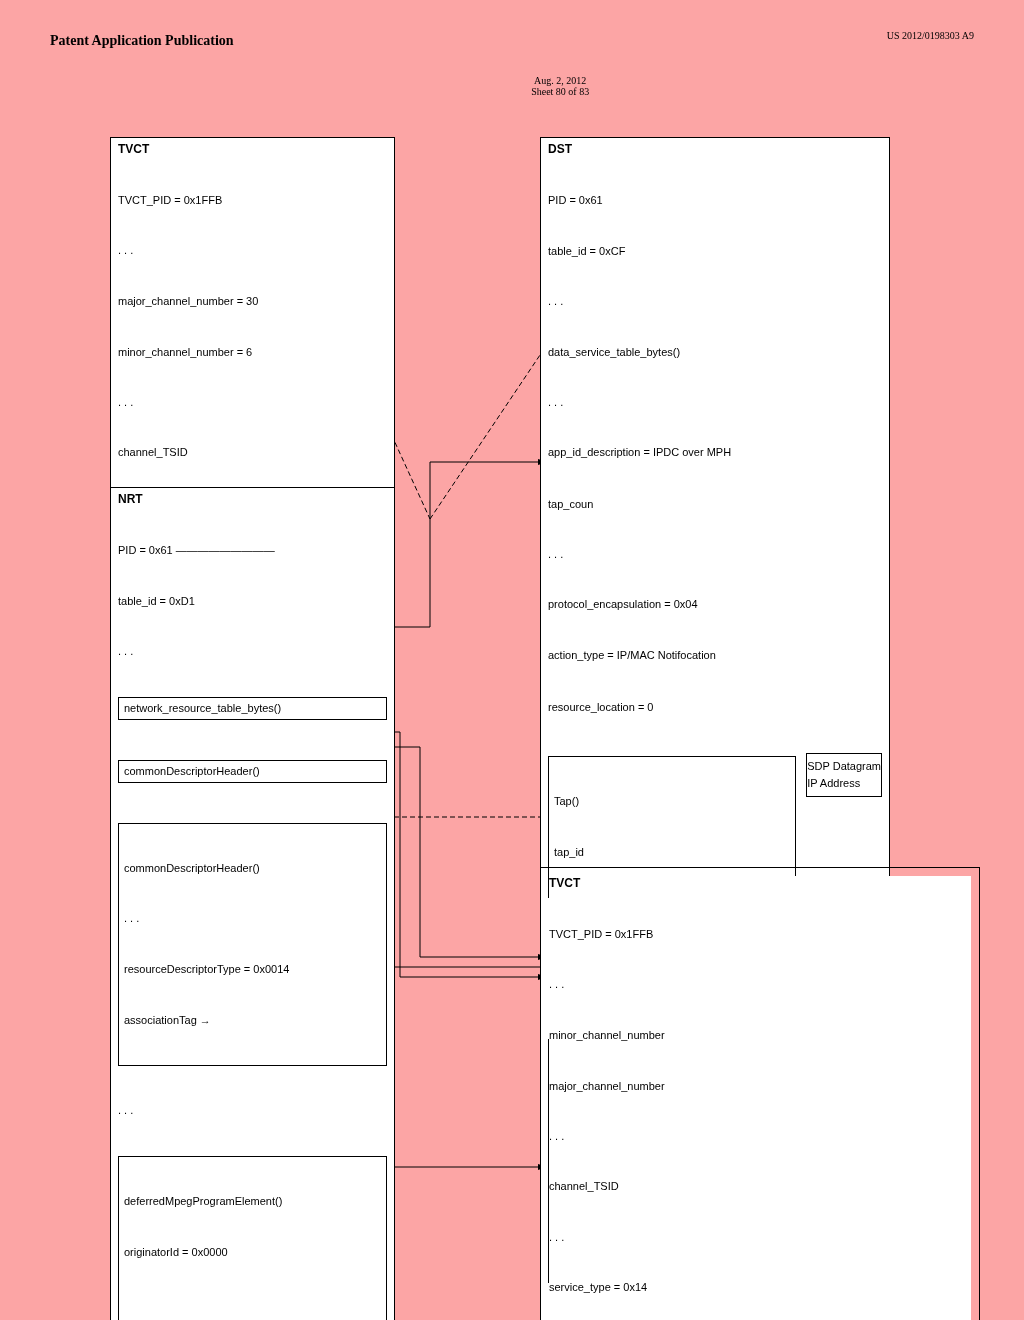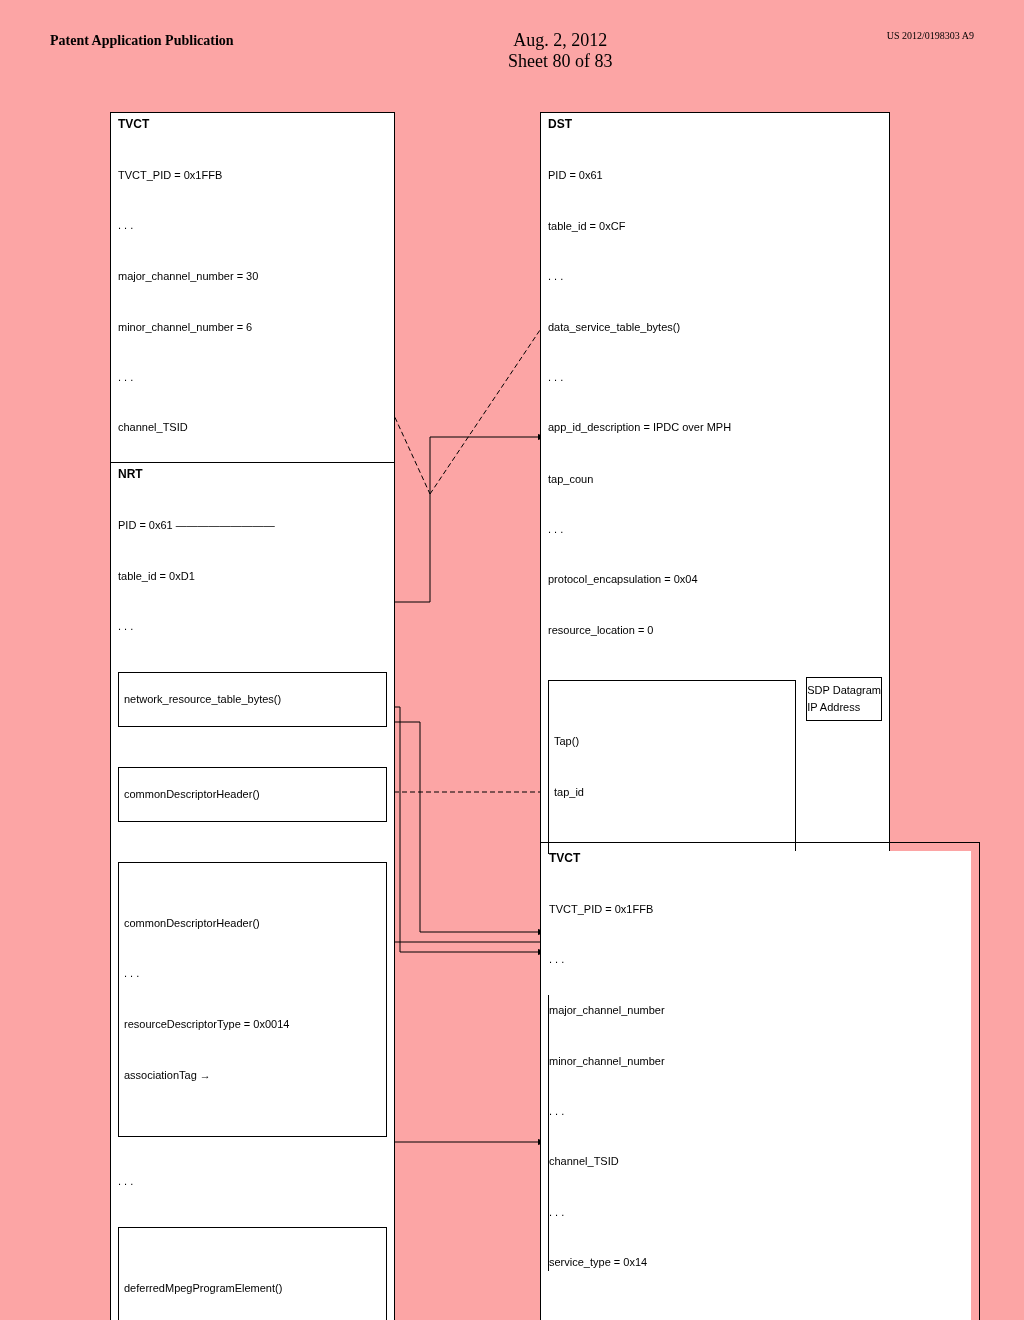--- a/index.html
+++ b/index.html
@@ -26,21 +26,22 @@
       margin-bottom: 10px;
       font-size: 14px;
     }
     .header-left {
       font-weight: bold;
       font-size: 14px;
       line-height: 1.5;
     }
     .header-center {
       text-align: center;
-      font-size: 18px;
+      font-size: 10px;
+      margin-top: 45px;
     }
     .header-right {
       font-size: 10px;
       text-align: center;
     }
 
     
     .fig-title {
       text-align: center;
       font-size: 36px;
@@ -81,21 +82,21 @@
 
     .dots {
       font-size: 11px;
       line-height: 1.4;
     }
 
     
     .inner-box {
       border: 1px solid #000;
       margin: 3px 0;
-      padding: 18px 5px;
+      padding: 2px 5px;
       font-size: 11px;
       background: #fff;
     }
 
     
     .lines-svg {
       position: absolute;
       top: 0;
       left: 0;
       width: 100%;
@@ -218,20 +219,21 @@
       <div class="box-content">
         <div>PID = 0x61</div>
         <div>table_id = 0xCF</div>
         <div class="dots">. . .</div>
         <div>data_service_table_bytes()</div>
         <div class="dots">. . .</div>
         <div>app_id_description = IPDC over MPH</div>
         <div>tap_coun</div>
         <div class="dots">. . .</div>
         <div>protocol_encapsulation = 0x04</div>
+        <div>action_type = IP/MAC Notifocation</div>
         <div>resource_location = 0</div>
         <div style="display:flex; align-items:flex-start; margin-top:3px;">
           <div class="inner-box" style="flex:1;">
             <div>Tap()</div>
             <div>tap_id</div>
           </div>
           <div style="margin-left:10px; font-size:11px; border:1px solid #000; padding:4px 0; white-space:pre;">SDP Datagram
 IP Address</div>
         </div>
         <div class="dots">. . .</div>
@@ -246,22 +248,22 @@
       </div>
     </div>
 
     <div style="position:absolute; left:490px; top:760px; width:440px; border:1px solid #000; padding:8px;">
 
       <div class="box" style="position:relative; left:0; top:0; width:100%; border:none; padding:0;">
         <div class="box-title">TVCT</div>
         <div class="box-content">
           <div>TVCT_PID = 0x1FFB</div>
           <div class="dots">. . .</div>
+          <div>minor_channel_number</div>
           <div>major_channel_number</div>
-          <div>minor_channel_number</div>
           <div class="dots">. . .</div>
           <div>channel_TSID</div>
           <div class="dots">. . .</div>
           <div>service_type = 0x14</div>
           
           
         </div>
       </div>
 
     </div>

